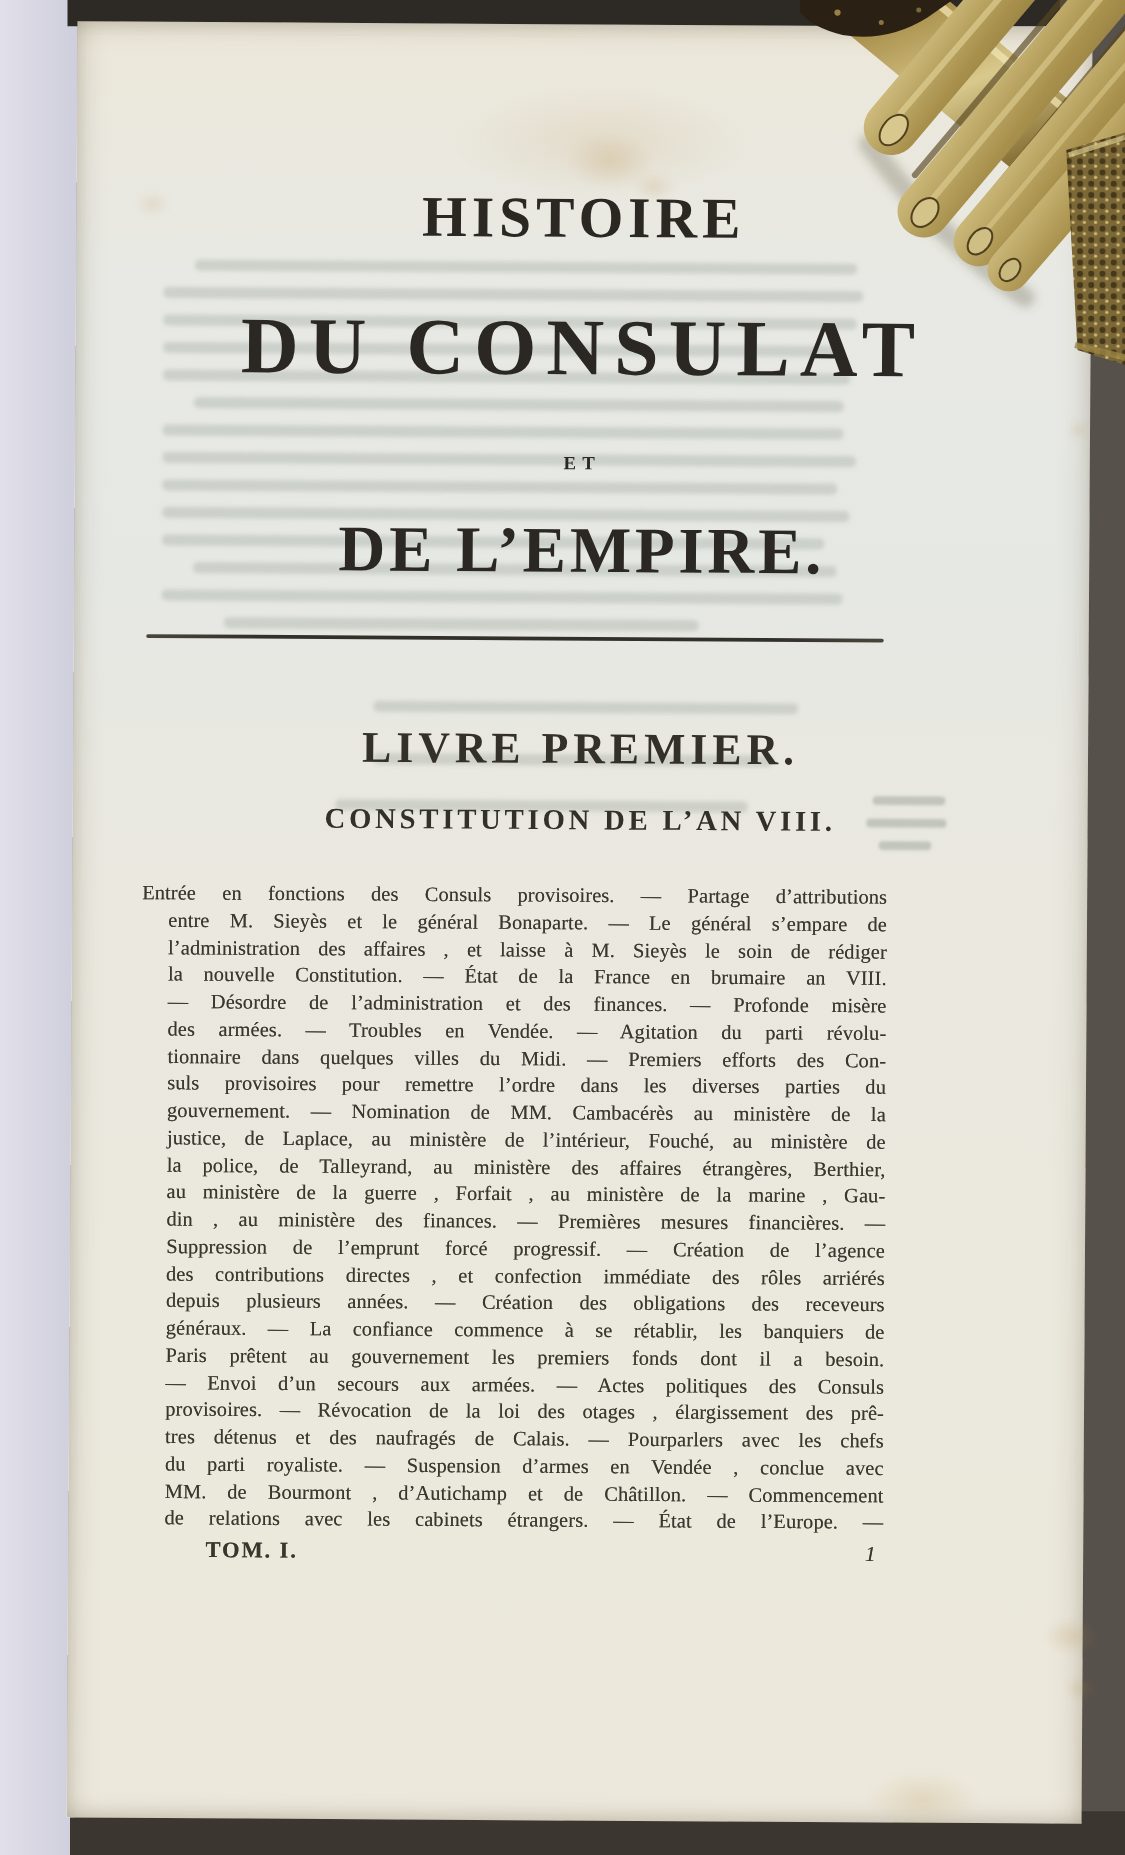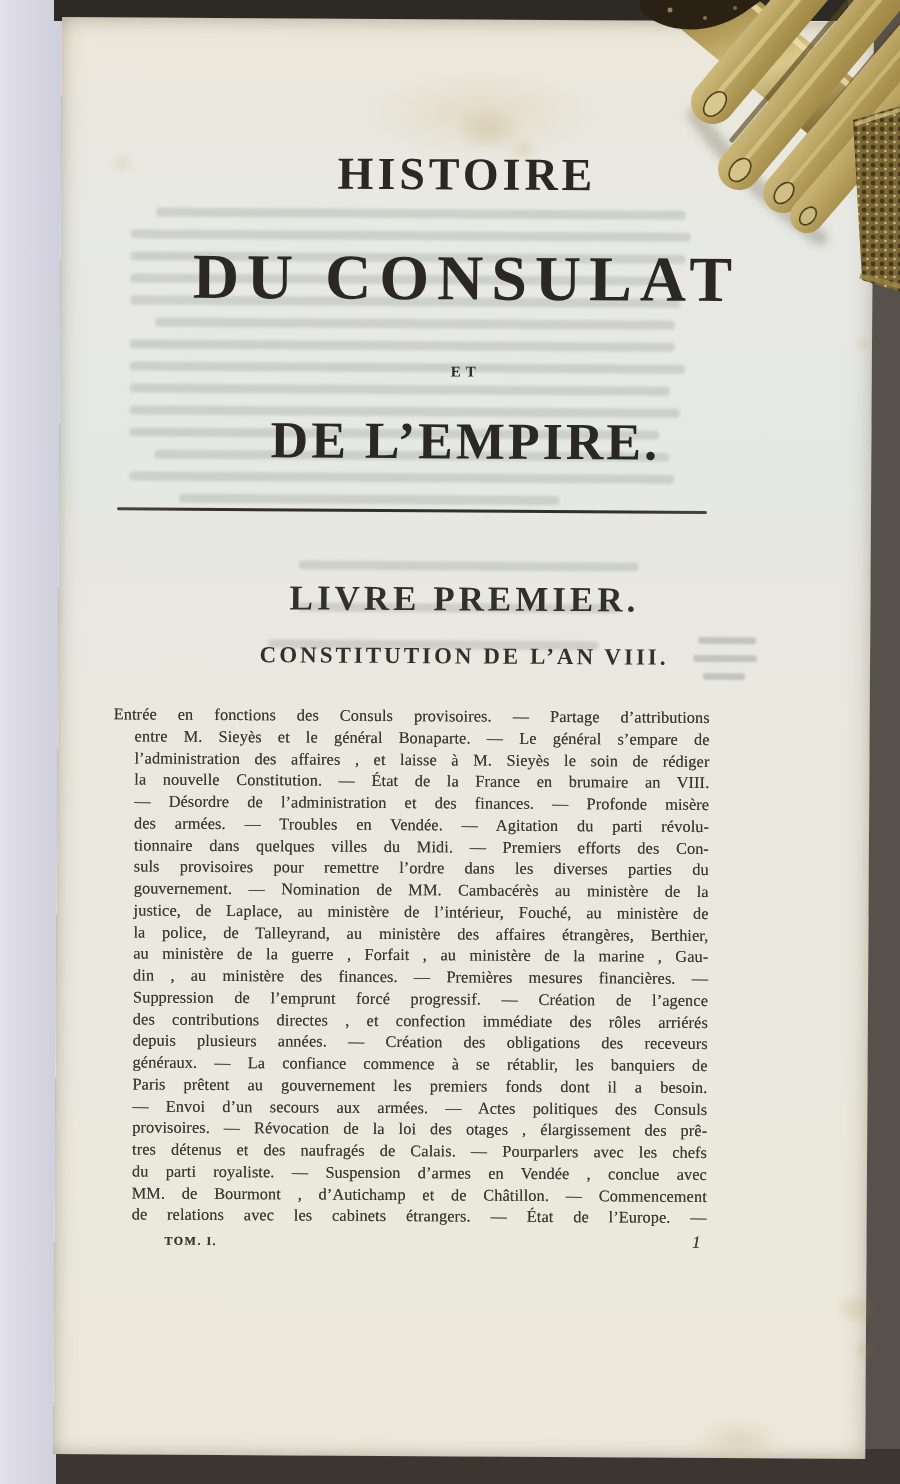--- a/index.html
+++ b/index.html
@@ -48,21 +48,21 @@
      border-radius:2px;}
   .h1{top:560px;font-size:35px;letter-spacing:4px;color:#33302a;}
   .h2{top:624px;font-size:23px;letter-spacing:3px;color:#33302a;}
   .summary{position:absolute;top:686px;left:56px;width:596px;
      font-size:16.3px;line-height:21.75px;color:#3b372f;
      text-shadow:0 0 .5px rgba(59,55,47,.7);word-spacing:.5px;letter-spacing:.1px;}
   .summary .sline{text-align:justify;text-align-last:justify;}
   .summary .sline:not(:first-child){padding-left:21px;}
   .footer{position:absolute;top:1212px;left:56px;width:596px;display:flex;
      justify-content:space-between;align-items:baseline;color:#3a362e;}
-  .vol{margin-left:54px;font-size:12px;font-weight:bold;letter-spacing:1.5px;
+  .vol{margin-left:54px;font-size:18px;font-weight:bold;letter-spacing:1.5px;
      text-shadow:0 0 .4px rgba(58,54,46,.7);}
   .pnum{margin-right:6px;font-size:17px;font-style:italic;
      text-shadow:0 0 .4px rgba(58,54,46,.7);}
   .hand{position:absolute;left:600px;top:0;width:300px;height:300px;}
 </style>
 </head>
 <body>
 
 <div class="scene">
 

